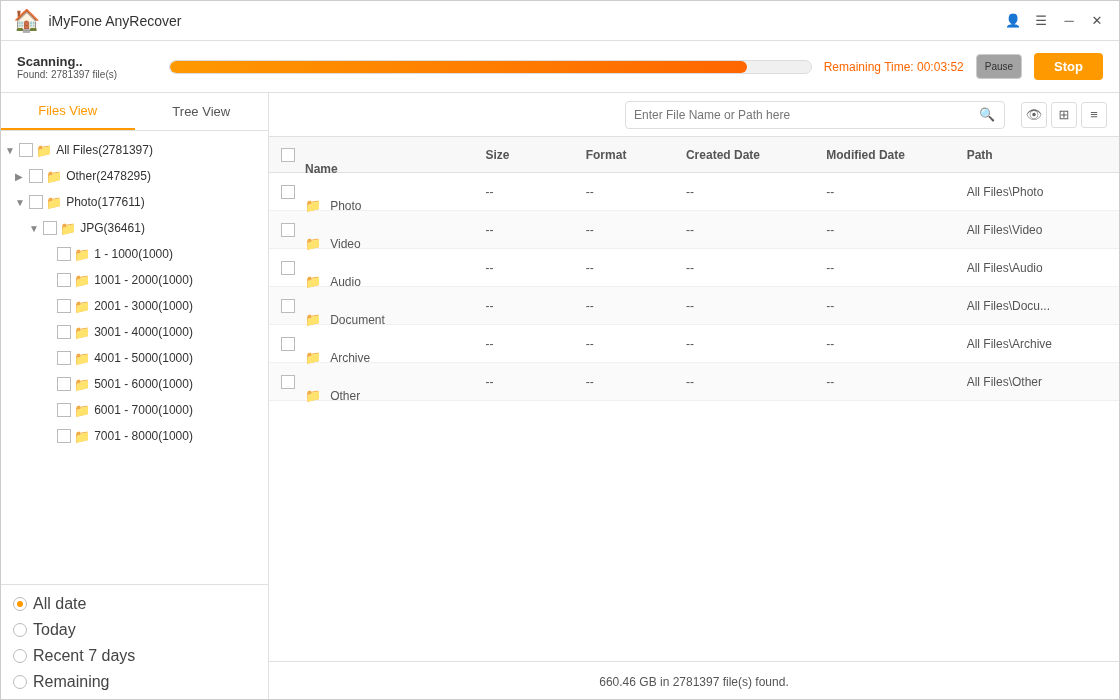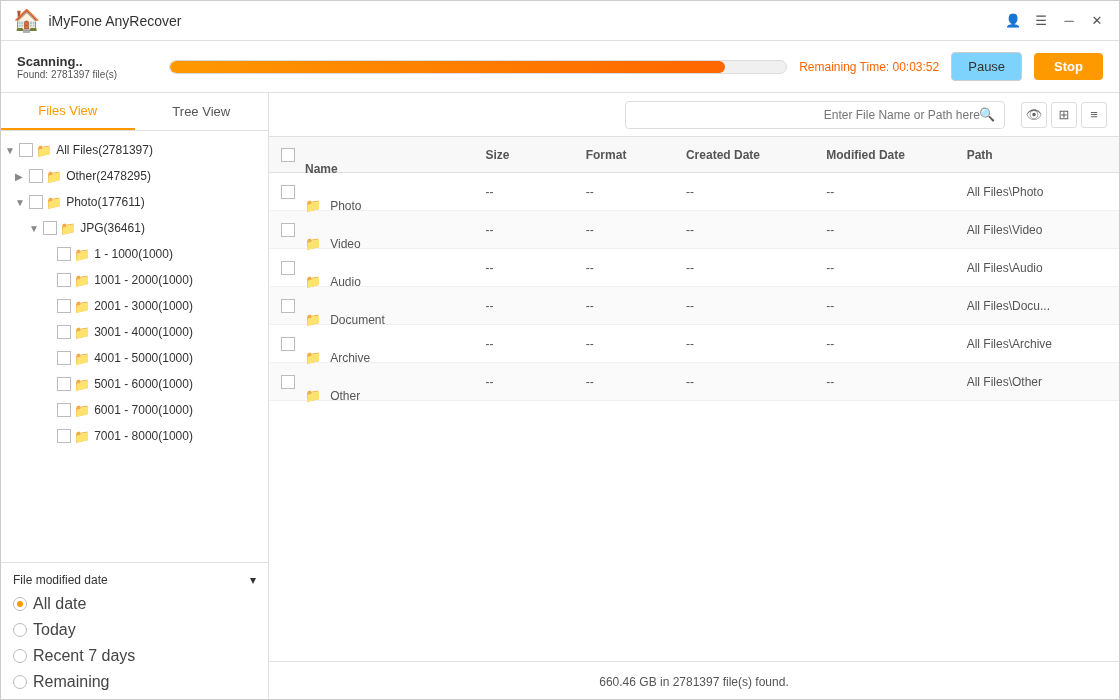--- a/index.html
+++ b/index.html
@@ -21,22 +21,22 @@
       padding: 0 16px; border-bottom: 1px solid #e0e0e0; gap: 12px;
     }
     .scan-info { min-width: 140px; }
     .scan-info .scanning-text { font-size: 13px; color: #333; font-weight: 600; }
     .scan-info .found-text { font-size: 10px; color: #555; }
     .progress-container { flex: 1; position: relative; }
     .progress-track { height: 14px; background: #f0f0f0; border-radius: 7px; overflow: hidden; border: 1px solid #ddd; }
     .progress-fill { height: 100%; background: linear-gradient(to right, #f90, #ff6600); border-radius: 7px; width: 90%; }
     .remaining-time { font-size: 12px; color: #f60; white-space: nowrap; font-weight: 500; }
     .btn-pause {
-      padding: 6px 16px; border: 1px solid #ccc; background: #7dd3fc; border-radius: 4px;
-      font-size: 13px; cursor: pointer; color: #333; white-space: nowrap;
+      padding: 6px 8px; border: 1px solid #ccc; background: #a3a3a3; border-radius: 4px;
+      font-size: 10px; cursor: pointer; color: #333; white-space: nowrap;
     }
     .btn-stop {
       padding: 6px 20px; border: none; background: #f90; border-radius: 4px;
       font-size: 13px; cursor: pointer; color: #fff; font-weight: 600; white-space: nowrap;
     }
 
     
     .main-layout { display: flex; height: calc(700px - 40px - 52px); }
 
     
@@ -91,21 +91,21 @@
     
     .content-toolbar {
       display: flex; align-items: center; height: 44px; padding: 0 12px;
       border-bottom: 1px solid #e0e0e0; gap: 8px;
     }
     .search-box {
       flex: 1; max-width: 380px; height: 28px; border: 1px solid #ddd; border-radius: 4px;
       display: flex; align-items: center; padding: 0 8px; margin-left: auto;
     }
     .search-box input {
-      border: none; outline: none; font-size: 12px; color: #ef4444; flex: 1; background: transparent; text-align: right;
+      border: none; outline: none; font-size: 12px; color: #ef4444; flex: 1; background: transparent;
     }
     .search-icon { color: #999; font-size: 13px; }
     .view-btns { display: flex; gap: 4px; margin-left: 8px; }
     .view-btn { width: 26px; height: 26px; display: flex; align-items: center; justify-content: center; border: 1px solid #ddd; border-radius: 3px; cursor: pointer; color: #666; font-size: 13px; }
 
     
     .file-table { flex: 1; overflow-y: auto; }
     .table-header {
       display: flex; align-items: center; height: 36px; background: #f8f8f8;
       border-bottom: 1px solid #e0e0e0; padding: 0 12px; position: sticky; top: 0; z-index: 1;
@@ -241,24 +241,20 @@
       <span class="tree-label">6001 - 7000(1000)</span>
     </div>
         <div class="tree-item indent-3">
       <span class="expand-icon"></span>
       <div class="cb"></div>
       <span class="folder-icon">📁</span>
       <span class="tree-label">7001 - 8000(1000)</span>
     </div>
       </div>
     <div class="filter-section">
-      <div class="filter-header">
-        <span>File modified date</span>
-        <span>▾</span>
-      </div>
       <div class="radio-group" id="radio-group">
           <div class="radio-item">
       <div class="radio-circle selected"></div>
       <span>All date</span>
     </div>
           <div class="radio-item">
       <div class="radio-circle "></div>
       <span>Today</span>
     </div>
           <div class="radio-item">

